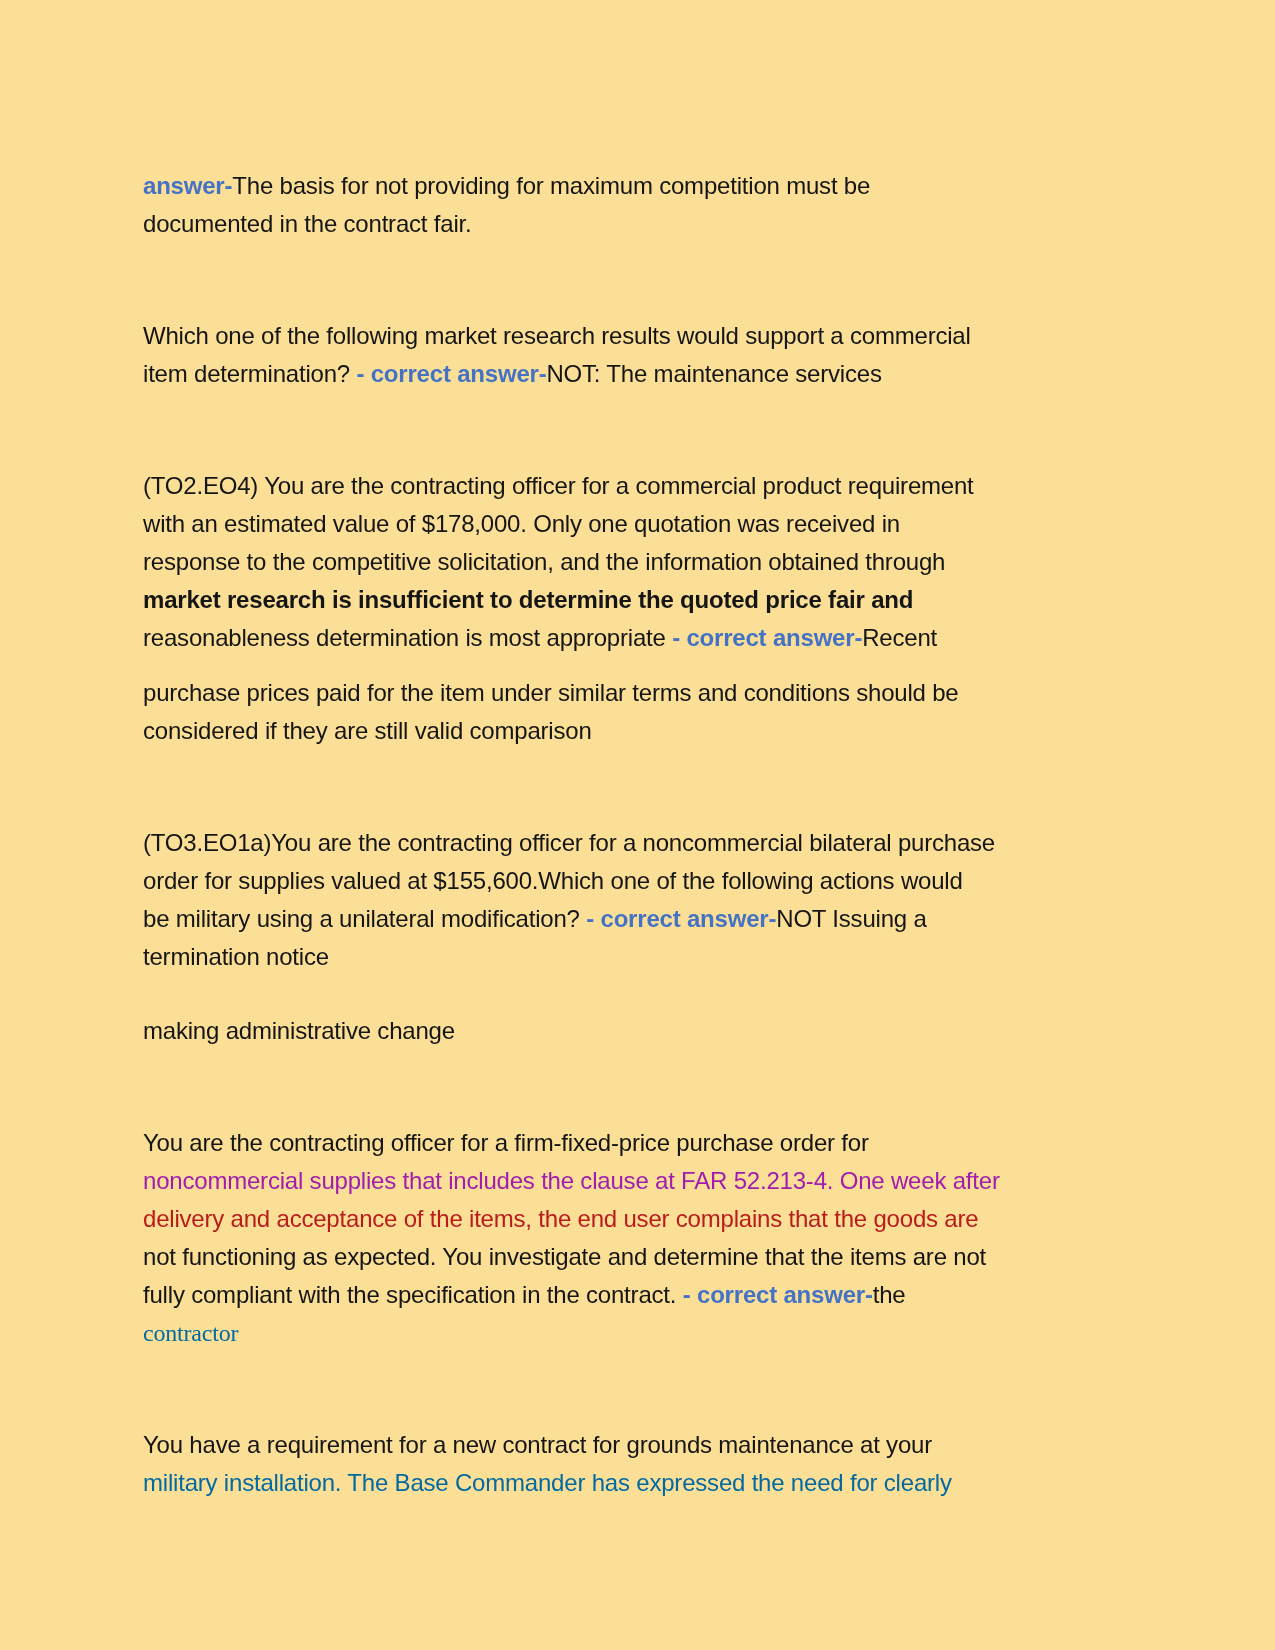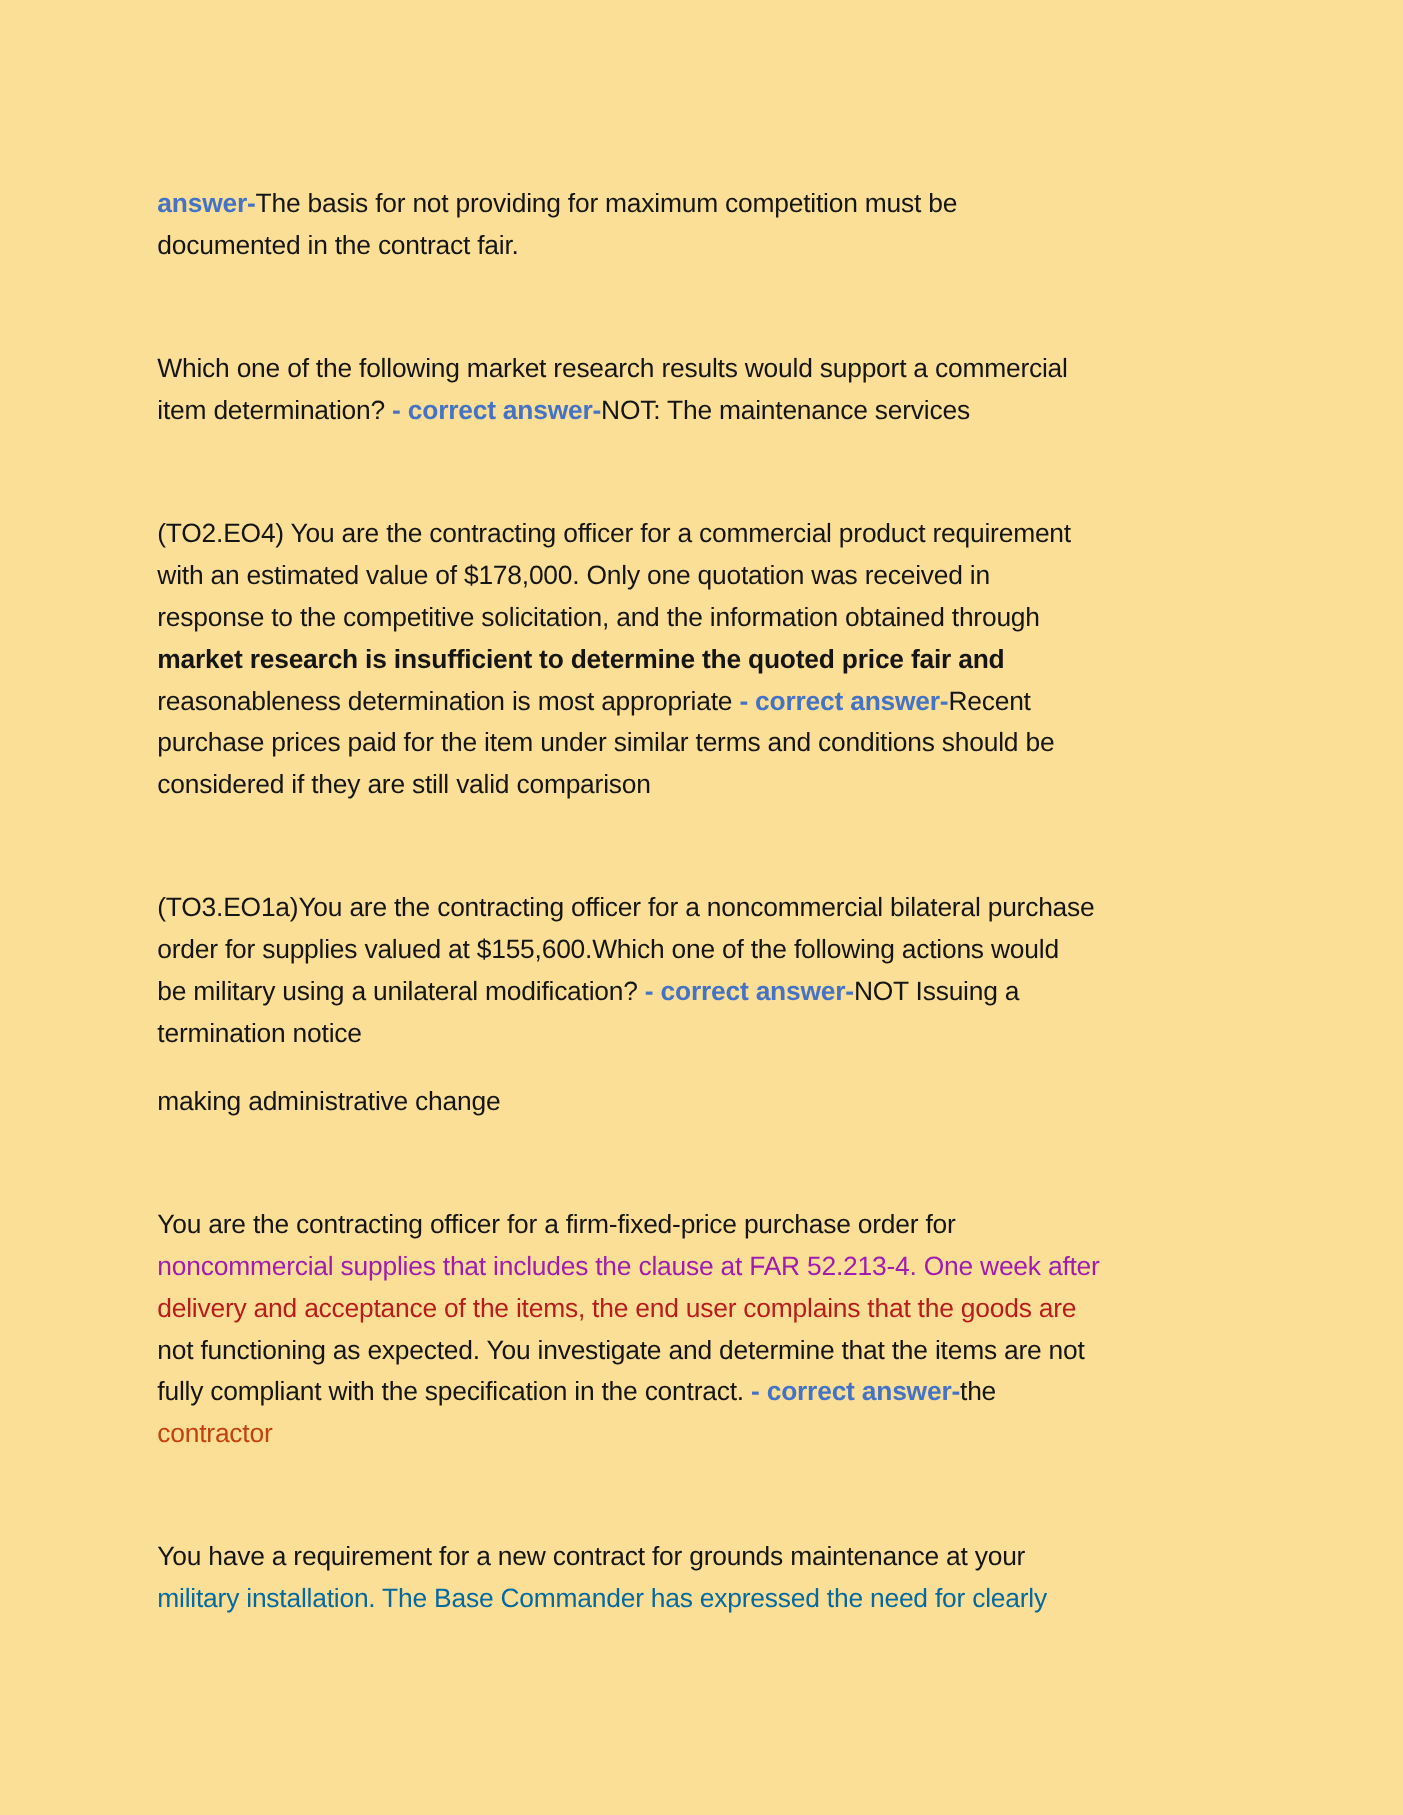--- a/index.html
+++ b/index.html
@@ -17,21 +17,21 @@
   .page {
     position: absolute;
     left: 143px;
     top: 167px;
     width: 1010px;
   }
   .para {
     margin: 0 0 74px 0;
   }
   .para.tight {
-    margin-bottom: 24px;
+    margin-bottom: 36px;
   }
   .para.last {
     margin-bottom: 0;
   }
   .line {
     font-size: 24px;
     line-height: 38px;
     color: #151515;
     letter-spacing: -0.2px;
     white-space: pre;
@@ -52,37 +52,37 @@
     <div class="para">
       <div class="line" style="color: rgb(21, 21, 21);"><span>Which one of the following market research results would support a commercial</span></div>
       <div class="line" style="color: rgb(21, 21, 21);"><span>item determination? </span><span class="hl" style="color: rgb(68, 114, 196);">- correct answer-</span><span>NOT: The maintenance services</span></div>
     </div>
     <div class="para">
       <div class="line" style="color: rgb(21, 21, 21);"><span>(TO2.EO4) You are the contracting officer for a commercial product requirement</span></div>
       <div class="line" style="color: rgb(21, 21, 21);"><span>with an estimated value of $178,000. Only one quotation was received in</span></div>
       <div class="line" style="color: rgb(21, 21, 21);"><span>response to the competitive solicitation, and the information obtained through</span></div>
       <div class="line" style="color: rgb(21, 21, 21); font-weight: bold;"><span>market research is insufficient to determine the quoted price fair and</span></div>
       <div class="line" style="color: rgb(21, 21, 21);"><span>reasonableness determination is most appropriate </span><span class="hl" style="color: rgb(68, 114, 196);">- correct answer-</span><span>Recent</span></div>
-      <div class="line" style="color: rgb(21, 21, 21);"><span>purchase prices paid for the item under similar terms and conditions should be</span></div>
+      <div class="line" style="color: rgb(21, 21, 21); margin-top: 17px;"><span>purchase prices paid for the item under similar terms and conditions should be</span></div>
       <div class="line" style="color: rgb(21, 21, 21);"><span>considered if they are still valid comparison</span></div>
     </div>
     <div class="para tight">
       <div class="line" style="color: rgb(21, 21, 21);"><span>(TO3.EO1a)You are the contracting officer for a noncommercial bilateral purchase</span></div>
       <div class="line" style="color: rgb(21, 21, 21);"><span>order for supplies valued at $155,600.Which one of the following actions would</span></div>
       <div class="line" style="color: rgb(21, 21, 21);"><span>be military using a unilateral modification? </span><span class="hl" style="color: rgb(68, 114, 196);">- correct answer-</span><span>NOT Issuing a</span></div>
       <div class="line" style="color: rgb(21, 21, 21);"><span>termination notice</span></div>
     </div>
     <div class="para">
       <div class="line" style="color: rgb(21, 21, 21);"><span>making administrative change</span></div>
     </div>
     <div class="para">
       <div class="line" style="color: rgb(21, 21, 21);"><span>You are the contracting officer for a firm-fixed-price purchase order for</span></div>
       <div class="line" style="color: #a21caf;"><span>noncommercial supplies that includes the clause at FAR 52.213-4. One week after</span></div>
       <div class="line" style="color: #b91c1c;"><span>delivery and acceptance of the items, the end user complains that the goods are</span></div>
       <div class="line" style="color: rgb(21, 21, 21);"><span>not functioning as expected. You investigate and determine that the items are not</span></div>
       <div class="line" style="color: rgb(21, 21, 21);"><span>fully compliant with the specification in the contract. </span><span class="hl" style="color: rgb(68, 114, 196);">- correct answer-</span><span>the</span></div>
-      <div class="line" style="color: #c2410c;"><span>contractor</span></div>
+      <div class="line" style="color: #0369a1; font-family: Liberation Serif, serif;"><span>contractor</span></div>
     </div>
     <div class="para tight last">
       <div class="line" style="color: rgb(21, 21, 21);"><span>You have a requirement for a new contract for grounds maintenance at your</span></div>
       <div class="line" style="color: #0369a1;"><span>military installation. The Base Commander has expressed the need for clearly</span></div>
     </div>
   </div>
 
 </body></html>

